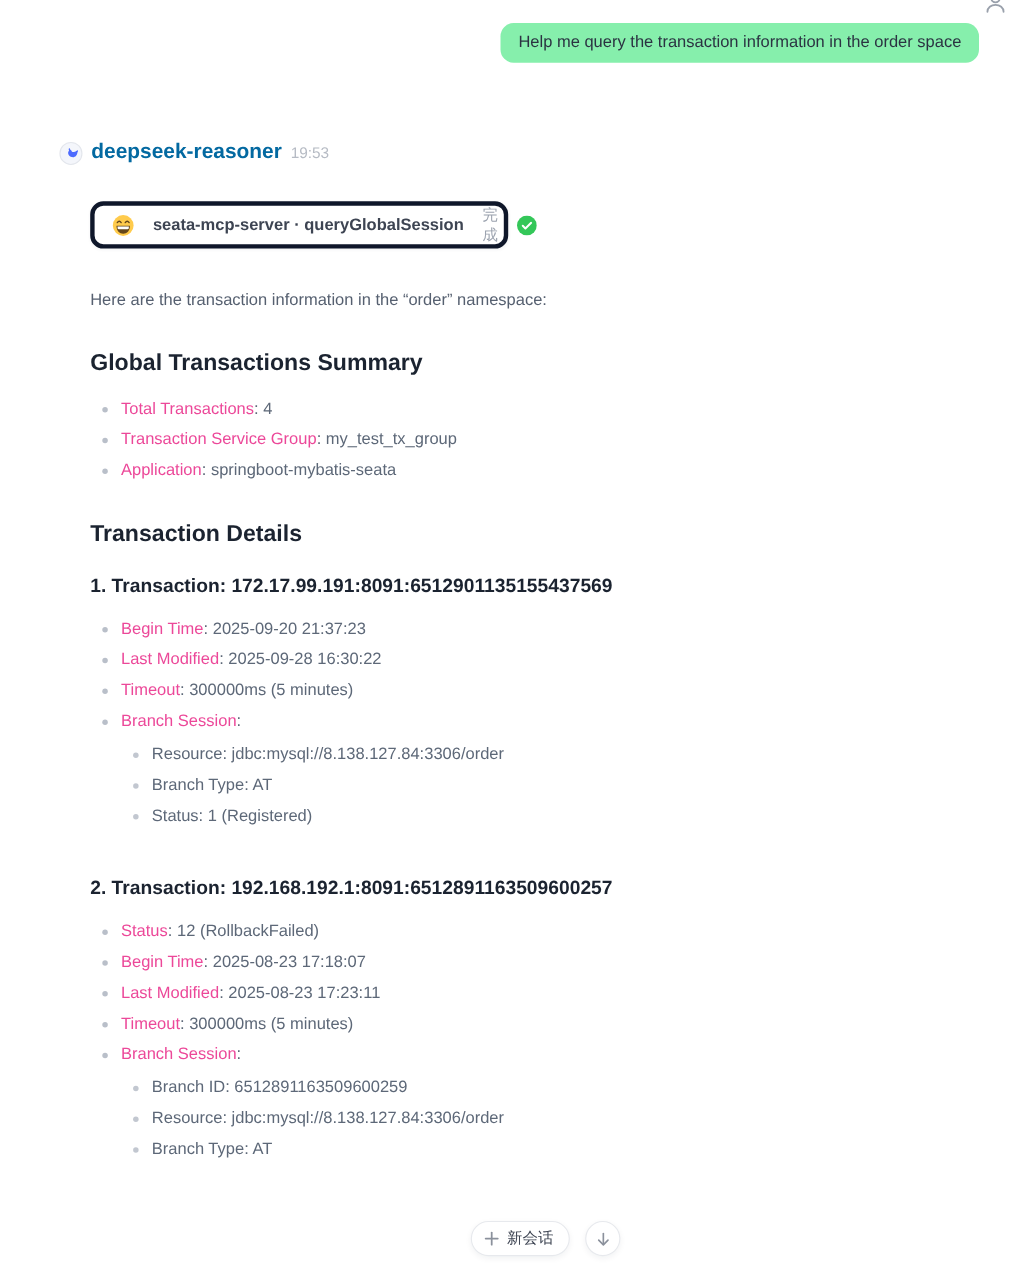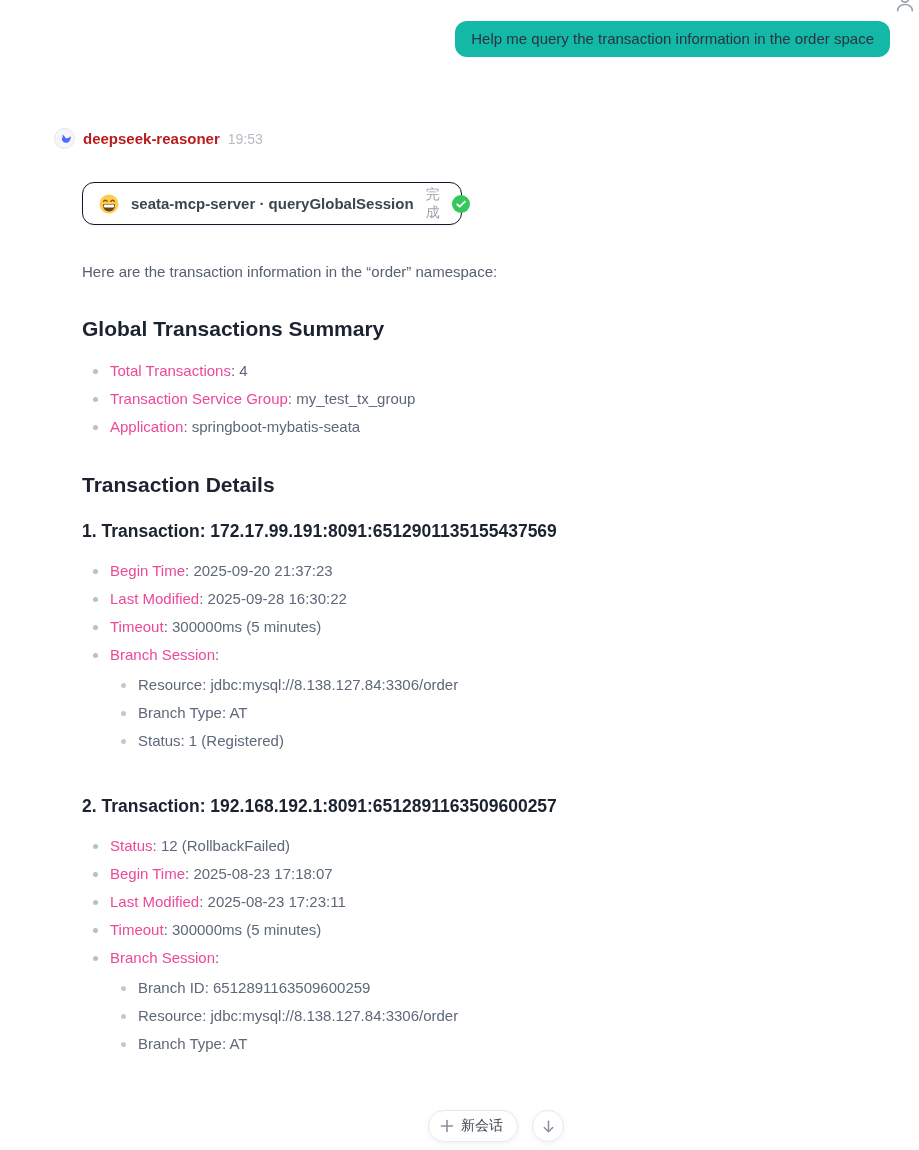--- a/index.html
+++ b/index.html
@@ -11,21 +11,21 @@
     position: relative;
   }
 
   
   .user-row {
     display: flex;
     justify-content: flex-end;
     padding: 21px 29px 0 0;
   }
   .user-bubble {
-    background: #14b8a6;
+    background: #86efac;
     border-radius: 12px;
     padding: 9px 16px;
     font-size: 15px;
     color: #2b3342;
     max-width: 640px;
     line-height: 18px;
   }
 
   
   .corner-person {
@@ -47,42 +47,42 @@
   }
   .avatar {
     width: 21px; height: 21px;
     border-radius: 50%;
     border: 1px solid #e3e6ec;
     background: #f4f6fb;
     display: flex; align-items: center; justify-content: center;
     flex: none;
   }
   .avatar svg { width: 14px; height: 14px; }
-  .assistant-name { font-size: 15px; font-weight: bold; color: #b91c1c; }
+  .assistant-name { font-size: 19px; font-weight: bold; color: #0369a1; }
   .assistant-time { font-size: 14px; color: #b6bbc4; }
 
   .content { margin-left: 28px; }
 
   .p { font-size: 15px; line-height: 20px; color: #566070; }
   .intro { margin-top: 26px; }
   .lead  { margin-top: 37px; }
 
   
   .tool-card {
     margin-top: 33px;
     width: 380px;
     height: 43px;
     background: #ffffff;
-    border: 1px solid #0f172a;
+    border: 4px solid #0f172a;
     border-radius: 12px;
     box-shadow: 0 1px 3px rgba(20,30,50,0.05);
     display: flex;
     align-items: center;
     padding: 0 14px 0 16px;
-    gap: 12px;
+    gap: 17px;
     cursor: pointer;
   }
   .tool-emoji { width: 20px; height: 20px; flex: none; }
   .tool-title { font-size: 15px; font-weight: 600; color: #3d4452; flex: 1 1 auto; white-space: nowrap; }
   .tool-status { font-size: 14px; color: #9ca3af; }
   .tool-check { width: 18px; height: 18px; flex: none; }
 
   
   .h2 {
     font-size: 21px;

